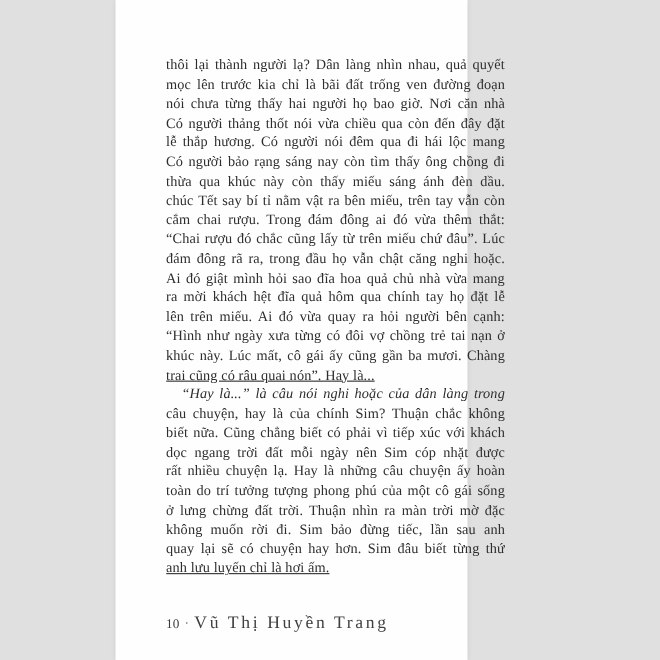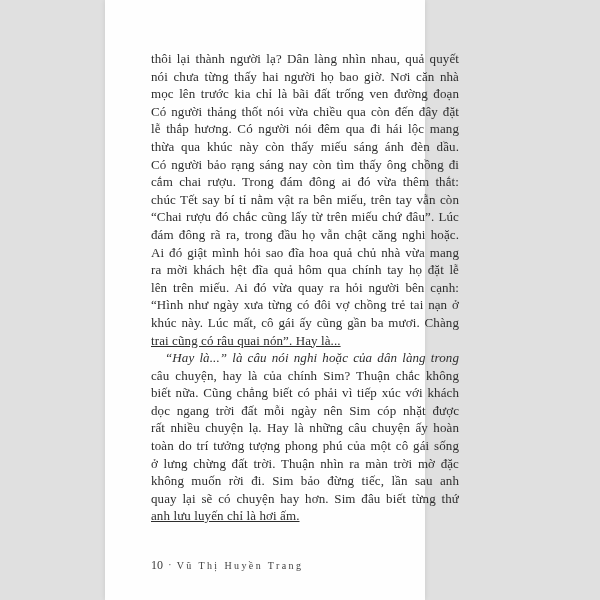--- a/index.html
+++ b/index.html
@@ -56,41 +56,41 @@
     font-size:12px;
     white-space:nowrap;
   }
   .footer .sep{
     margin:0 5px;
     color:#555;
     font-size:11px;
     vertical-align:1px;
   }
   .footer .author{
-    font-size:10px;
+    font-size:16px;
     letter-spacing:2.4px;
     color:#3f3f3f;
   }
 </style>
 </head>
 <body>
 
 <div class="stage">
   <div class="paper">
 
     <div class="textblock">
       <div class="line">thôi lại thành người lạ? Dân làng nhìn nhau, quả quyết</div>
+      <div class="line">mọc lên trước kia chỉ là bãi đất trống ven đường đoạn</div>
       <div class="line">nói chưa từng thấy hai người họ bao giờ. Nơi căn nhà</div>
-      <div class="line">mọc lên trước kia chỉ là bãi đất trống ven đường đoạn</div>
       <div class="line">Có người thảng thốt nói vừa chiều qua còn đến đây đặt</div>
       <div class="line">lễ thắp hương. Có người nói đêm qua đi hái lộc mang</div>
+      <div class="line">Có người bảo rạng sáng nay còn tìm thấy ông chồng đi</div>
       <div class="line">thừa qua khúc này còn thấy miếu sáng ánh đèn dầu.</div>
-      <div class="line">Có người bảo rạng sáng nay còn tìm thấy ông chồng đi</div>
+      <div class="line">chúc Tết say bí tỉ nằm vật ra bên miếu, trên tay vẫn còn</div>
       <div class="line">cắm chai rượu. Trong đám đông ai đó vừa thêm thắt:</div>
-      <div class="line">chúc Tết say bí tỉ nằm vật ra bên miếu, trên tay vẫn còn</div>
       <div class="line">“Chai rượu đó chắc cũng lấy từ trên miếu chứ đâu”. Lúc</div>
       <div class="line">đám đông rã ra, trong đầu họ vẫn chật căng nghi hoặc.</div>
       <div class="line">Ai đó giật mình hỏi sao đĩa hoa quả chủ nhà vừa mang</div>
       <div class="line">ra mời khách hệt đĩa quả hôm qua chính tay họ đặt lễ</div>
       <div class="line">lên trên miếu. Ai đó vừa quay ra hỏi người bên cạnh:</div>
       <div class="line">“Hình như ngày xưa từng có đôi vợ chồng trẻ tai nạn ở</div>
       <div class="line">khúc này. Lúc mất, cô gái ấy cũng gần ba mươi. Chàng</div>
       <div class="line para-end">trai cũng có râu quai nón”. Hay là...</div>
       <div class="line indent">“Hay là...” là câu nói nghi hoặc của dân làng trong</div>
       <div class="line">câu chuyện, hay là của chính Sim? Thuận chắc không</div>

